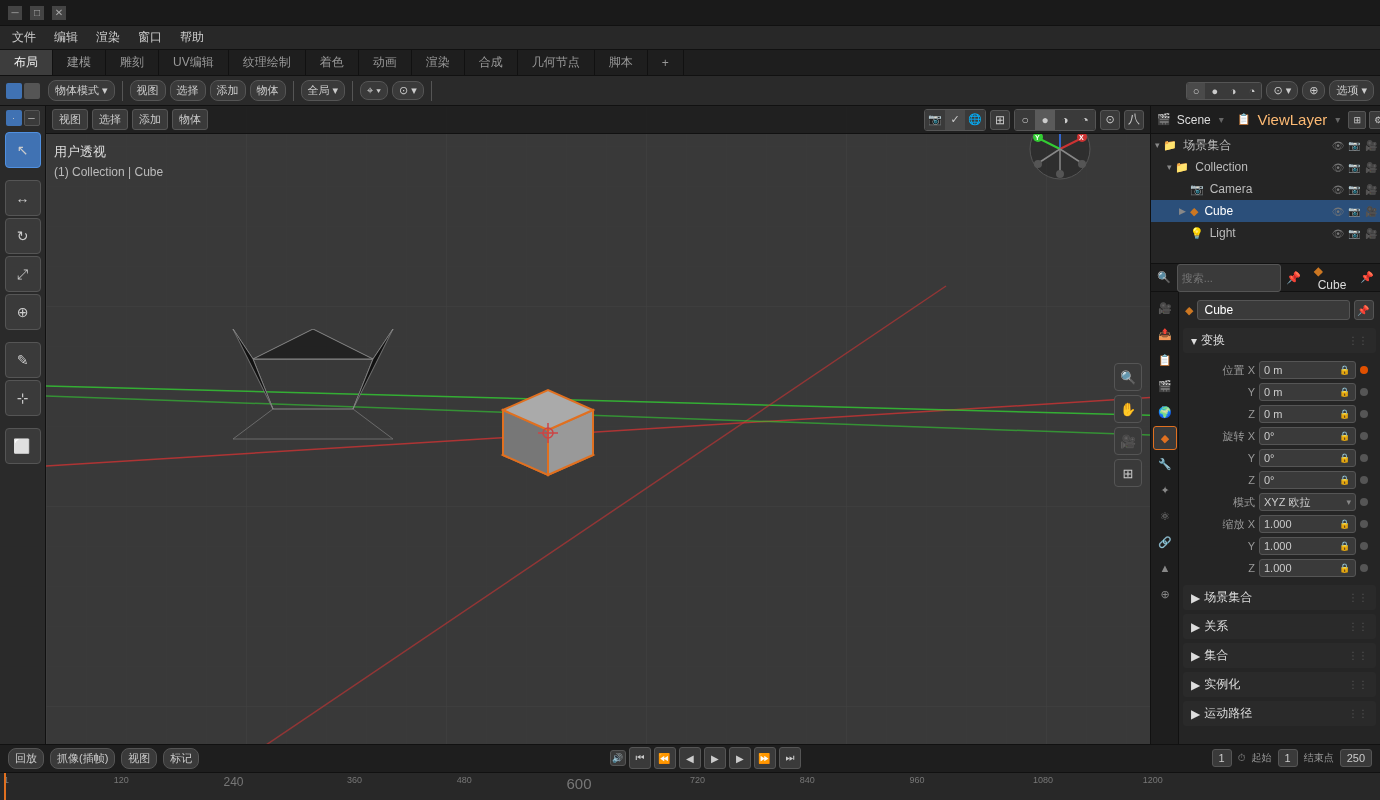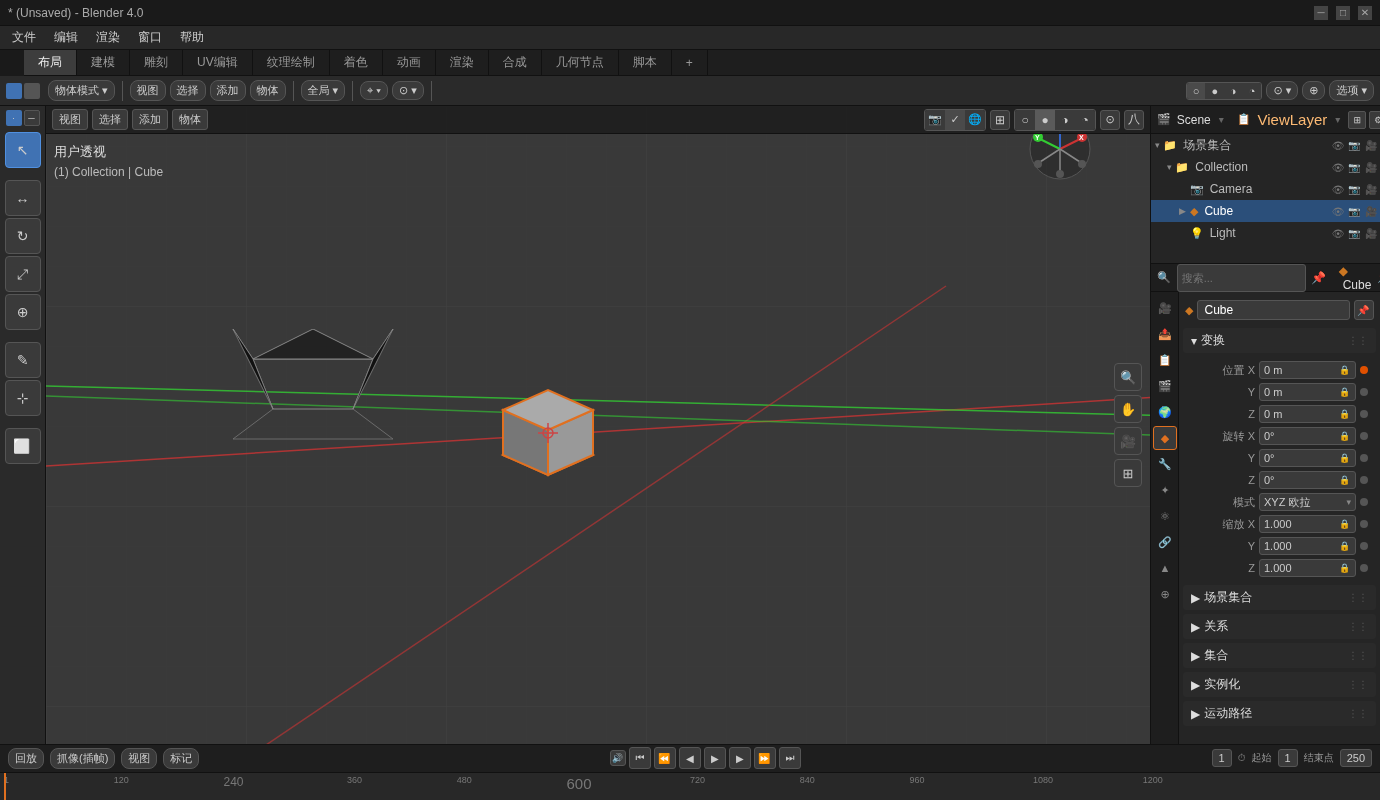--- a/index.html
+++ b/index.html
@@ -60,21 +60,20 @@
       color: #ccc;
     }
 
     
     #workspace-tabs {
       height: 26px;
       background: #1e1e1e;
       display: flex;
       align-items: flex-start;
       border-bottom: 1px solid #111;
-      margin-left: 24px;
     }
     .ws-tab {
       padding: 4px 14px;
       cursor: pointer;
       font-size: 12px;
       color: #999;
       border-right: 1px solid #111;
       height: 100%;
       display: flex;
       align-items: center;
@@ -493,21 +492,20 @@
       color: #777;
       font-size: 12px;
       cursor: pointer;
     }
 
   </style>
 </head>
 <body>
 
 <div id="title-bar">
-  <span class="window-title">* (Unsaved) - Blender 4.0</span>
   <div class="win-controls">
     <button class="win-btn">─</button>
     <button class="win-btn">□</button>
     <button class="win-btn">✕</button>
   </div>
 </div>
 
 <div id="main-menu">
   <div class="menu-item">文件</div>
   <div class="menu-item">编辑</div>
@@ -783,21 +781,21 @@
           <div class="ol-action-btn">📷</div>
           <div class="ol-action-btn">🎥</div>
         </div>
       </div>
     </div>
 
     <div id="properties-panel">
 
       <div id="props-header">
         <span style="font-size:11px;">🔍</span>
-        <input type="text" style="background: rgb(58, 58, 58); border: 1px solid rgb(85, 85, 85); border-radius: 3px; color: rgb(204, 204, 204); font-size: 11px; padding: 7px 4px; width: 129px; outline: none;" placeholder="搜索...">
+        <input type="text" style="background: rgb(58, 58, 58); border: 1px solid rgb(85, 85, 85); border-radius: 3px; color: rgb(204, 204, 204); font-size: 11px; padding: 7px 4px; width: 104px; outline: none;" placeholder="搜索...">
         <div class="pin-icon">📌</div>
         <div style="margin-left:6px;font-size:12px;color:#ddd;">
           <span style="color:#cc7722;">◆</span>
           <span style="margin-left:4px;">Cube</span>
         </div>
         <div style="margin-left:auto;font-size:11px;color:#666;cursor:pointer;">📌</div>
       </div>
 
       <div id="props-inner">
 

